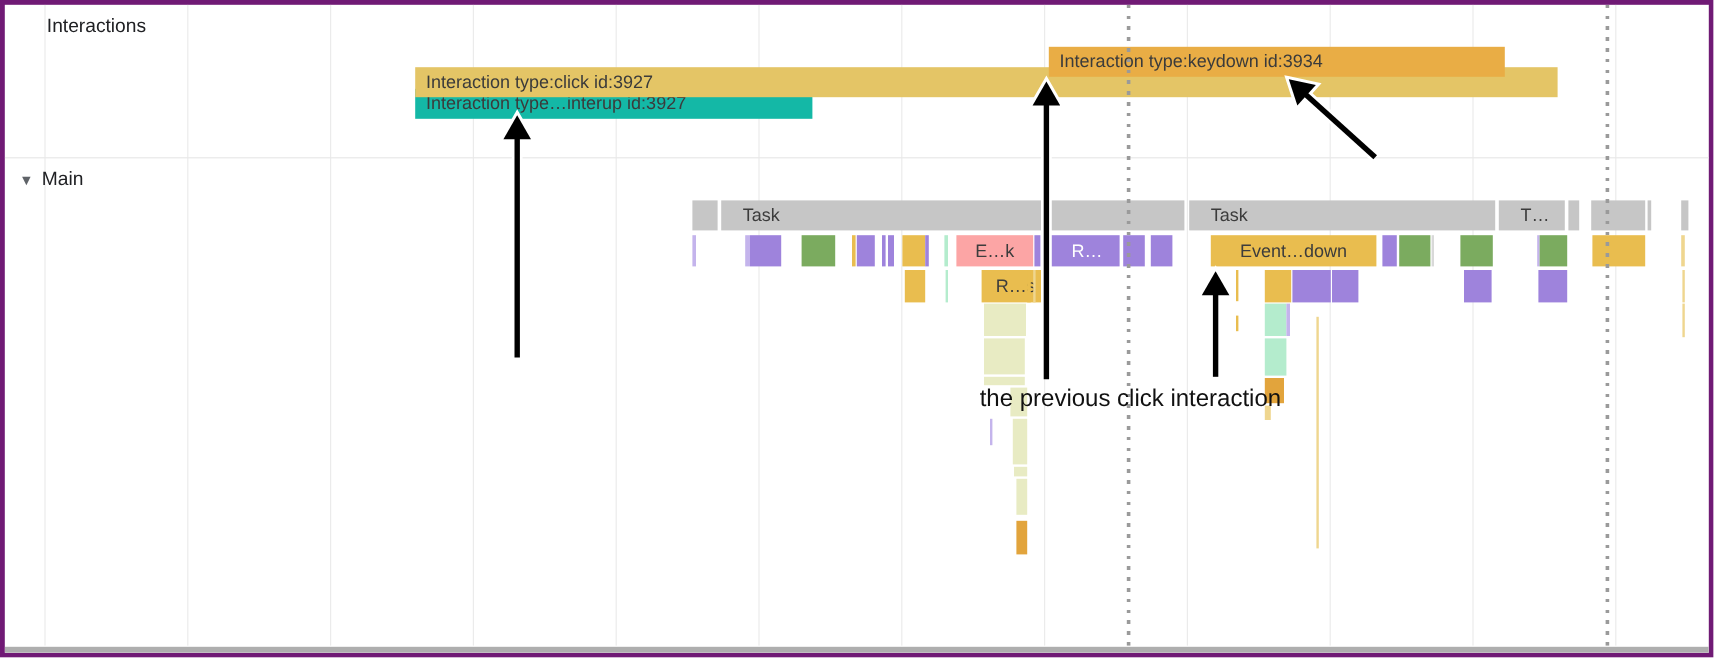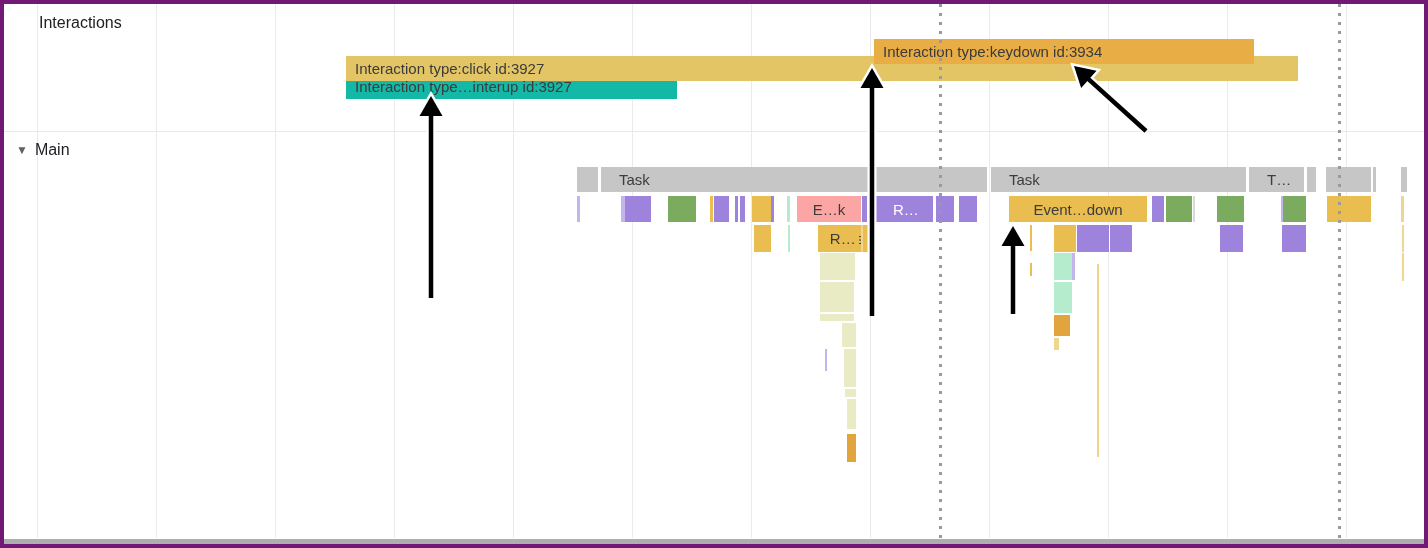--- a/index.html
+++ b/index.html
@@ -182,16 +182,17 @@
         <line x1="1142" y1="127" x2="1082.618556701031" y2="73.39175257731958" stroke="#ffffff" stroke-width="9"></line>
         <polygon points="1070,62 1092.5515463917527,66.8659793814433 1077.139175257732,83.9381443298969" fill="#000000" stroke="#ffffff" stroke-width="5" stroke-linejoin="miter"></polygon>
         <line x1="1142" y1="127" x2="1083.360824742268" y2="74.06185567010309" stroke="#000000" stroke-width="4.5"></line>
         <polygon points="1070,62 1092.5515463917527,66.8659793814433 1077.139175257732,83.9381443298969" fill="#000000"></polygon>
       </g>
     </svg>
 
 
 
   <div class="ann" style="left:938px;top:314px">
+    <div>the previous click interaction</div>
   </div>
 
   <div class="bottom-band"></div>
 </div>
 
 </body></html>

